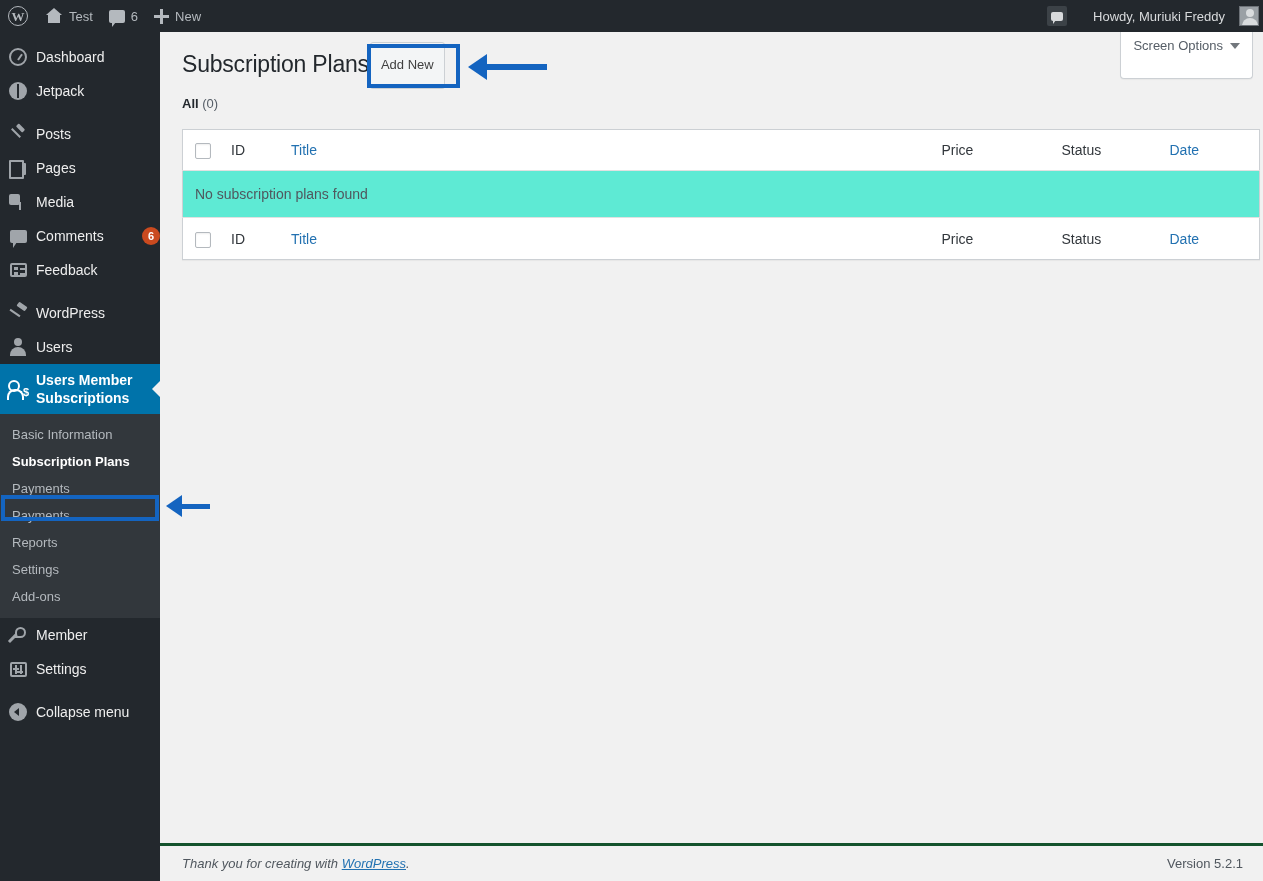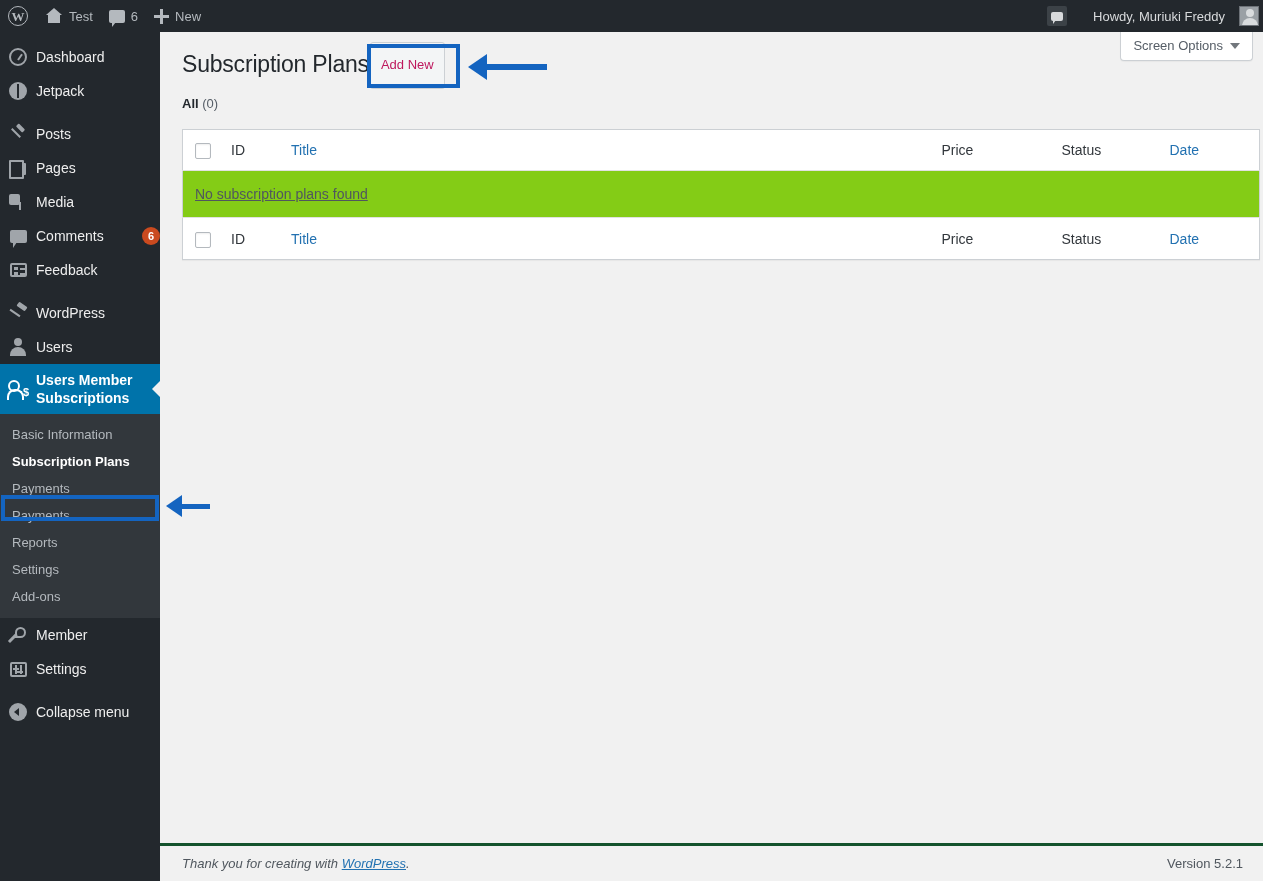--- a/index.html
+++ b/index.html
@@ -184,21 +184,21 @@
     background: #f1f1f1;
   }
   #screen-meta-links {
     position: absolute; top: 0; right: 10px;
     z-index: 20;
   }
   #screen-options-tab {
     display: flex; align-items: center; gap: 7px;
     background: #fff; border: 1px solid #ccd0d4; border-top: none;
     border-radius: 0 0 4px 4px;
-    padding: 6px 12px 7px 12px;
+    padding: 6px 12px 25px 12px;
     font-size: 13px; color: #555d66; cursor: pointer;
     box-shadow: 0 1px 1px rgba(0,0,0,.04);
   }
   .caret-down {
     width: 0; height: 0;
     border-left: 5px solid transparent; border-right: 5px solid transparent;
     border-top: 6px solid #72777c;
   }
 
   .wrap { padding: 10px 20px 0 22px; position: relative; }
@@ -212,21 +212,21 @@
     font-size: 23px; font-weight: 400;
     color: #23282d; line-height: 1.3;
     letter-spacing: -0.2px;
   }
   .page-title-action {
     margin-left: 1px;
     display: inline-block;
     font-size: 13px; line-height: 2.1;
     padding: 8px 10px;
     background: #f3f5f6; border: 1px solid #ccd0d4;
-    color: #be185d; border-radius: 3px; cursor: pointer;
+    color: #404040; border-radius: 3px; cursor: pointer;
     box-shadow: 0 1px 0 #ccd0d4;
     position: relative; z-index: 3;
   }
 
   .subsubsub {
     margin: 8px 0 0 0; padding: 0;
     font-size: 13px; color: #555d66;
   }
   .subsubsub .cur { color: #23282d; font-weight: 700; }
   .subsubsub .cnt { color: #555d66; font-weight: 400; }
@@ -256,22 +256,22 @@
   .th-link { color: #2271b1; cursor: pointer; }
   .th-plain { color: #32373c; }
   .cbx {
     width: 16px; height: 16px;
     border: 1px solid #b4b9be; background: #fff;
     border-radius: 2px; display: inline-block;
     box-shadow: inset 0 1px 2px rgba(0,0,0,.07);
     cursor: pointer; vertical-align: middle;
   }
   .no-items td {
-    background: #84cc16; color: #50575e;
-    padding: 14px 12px; font-size: 14px; text-decoration: underline;
+    background: #5eead4; color: #50575e;
+    padding: 14px 12px; font-size: 14px;
   }
 
   
   #wpfooter {
     position: absolute; left: 0; bottom: 0;
     width: 1103px; padding: 10px 20px 10px 22px;
     border-top: 3px solid #14532d;
     display: flex; align-items: center;
     font-size: 13px; color: #50575e;
   }

